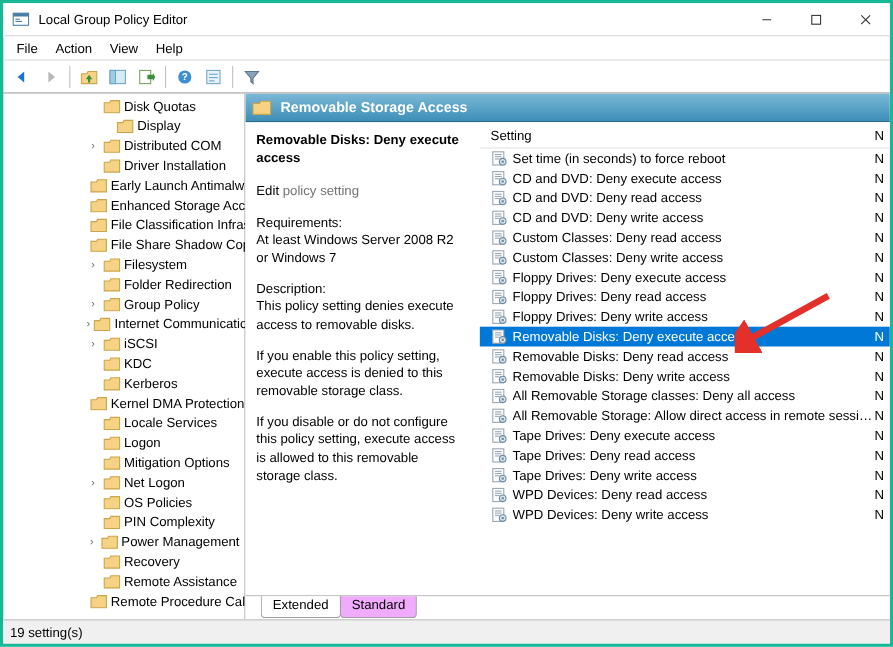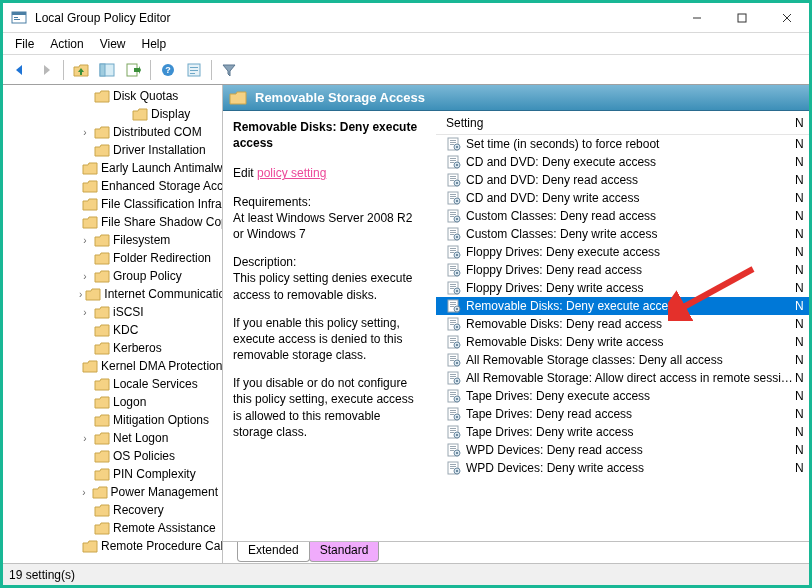--- a/index.html
+++ b/index.html
@@ -22,21 +22,21 @@
 .tree-item .expander { width: 12px; text-align: center; color: #6b6b6b; font-size: 10px; cursor: default; }
 .tree-item .folder-ico { width: 16px; height: 14px; margin: 0 3px; flex-shrink: 0; }
 .tree-item .label { font-size: 12px; }
 .right-pane { flex: 1; display: flex; flex-direction: column; overflow: hidden; }
 .header-band { height: 26px; background: linear-gradient(#7bb8d6,#3d8fb8); display: flex; align-items: center; padding: 0 6px; color: #fff; border-bottom: 1px solid #2a6b8f; }
 .header-band .folder-ico-lg { width: 18px; height: 16px; margin-right: 8px; }
 .header-band .band-title { font-size: 13px; font-weight: bold; }
 .content { flex: 1; display: flex; overflow: hidden; }
 .desc-pane { width: 210px; padding: 8px 10px; font-size: 12px; overflow: hidden; }
 .desc-pane .sel-title { font-weight: bold; margin-bottom: 14px; }
-.desc-pane .link { color: #ec4899; text-decoration: underline; cursor: pointer; }
+.desc-pane .link { color: #737373; cursor: pointer; }
 .desc-pane p { margin-bottom: 12px; line-height: 1.35; }
 .splitter { width: 3px; cursor: col-resize; }
 .list-pane { flex: 1; overflow: auto; position: relative; }
 .list-header { position: sticky; top: 0; background: #fff; height: 24px; display: flex; align-items: center; padding-left: 10px; font-size: 12px; border-bottom: 1px solid #e5e5e5; }
 .list-header .col-setting { flex: 1; }
 .list-header .col-state { width: 14px; }
 .list-row { height: 18px; display: flex; align-items: center; padding-left: 10px; white-space: nowrap; }
 .list-row.selected { background: #0078d7; color: #fff; }
 .list-row .row-ico { width: 16px; height: 14px; margin-right: 4px; flex-shrink: 0; }
 .list-row .row-label { flex: 1; font-size: 12px; overflow: hidden; text-overflow: ellipsis; }
@@ -147,21 +147,21 @@
     <div class="tree-pane">
       <div class="tree-scroll">
         <div class="tree" id="tree-container">
             <div class="tree-item" style="padding-left: 76px;">
               <span class="expander"></span>
               <svg viewBox="0 0 16 14" class="folder-ico">
                 <path d="M1 4 L6 4 L7 2 L15 2 L15 13 L1 13 Z" fill="#f5d284" stroke="#caa54a"></path>
               </svg>
               <span class="label">Disk Quotas</span>
             </div>
-            <div class="tree-item" style="padding-left: 114px;">
+            <div class="tree-item" style="padding-left: 88px;">
               <span class="expander"></span>
               <svg viewBox="0 0 16 14" class="folder-ico">
                 <path d="M1 4 L6 4 L7 2 L15 2 L15 13 L1 13 Z" fill="#f5d284" stroke="#caa54a"></path>
               </svg>
               <span class="label">Display</span>
             </div>
             <div class="tree-item" style="padding-left: 76px;">
               <span class="expander">›</span>
               <svg viewBox="0 0 16 14" class="folder-ico">
                 <path d="M1 4 L6 4 L7 2 L15 2 L15 13 L1 13 Z" fill="#f5d284" stroke="#caa54a"></path>

